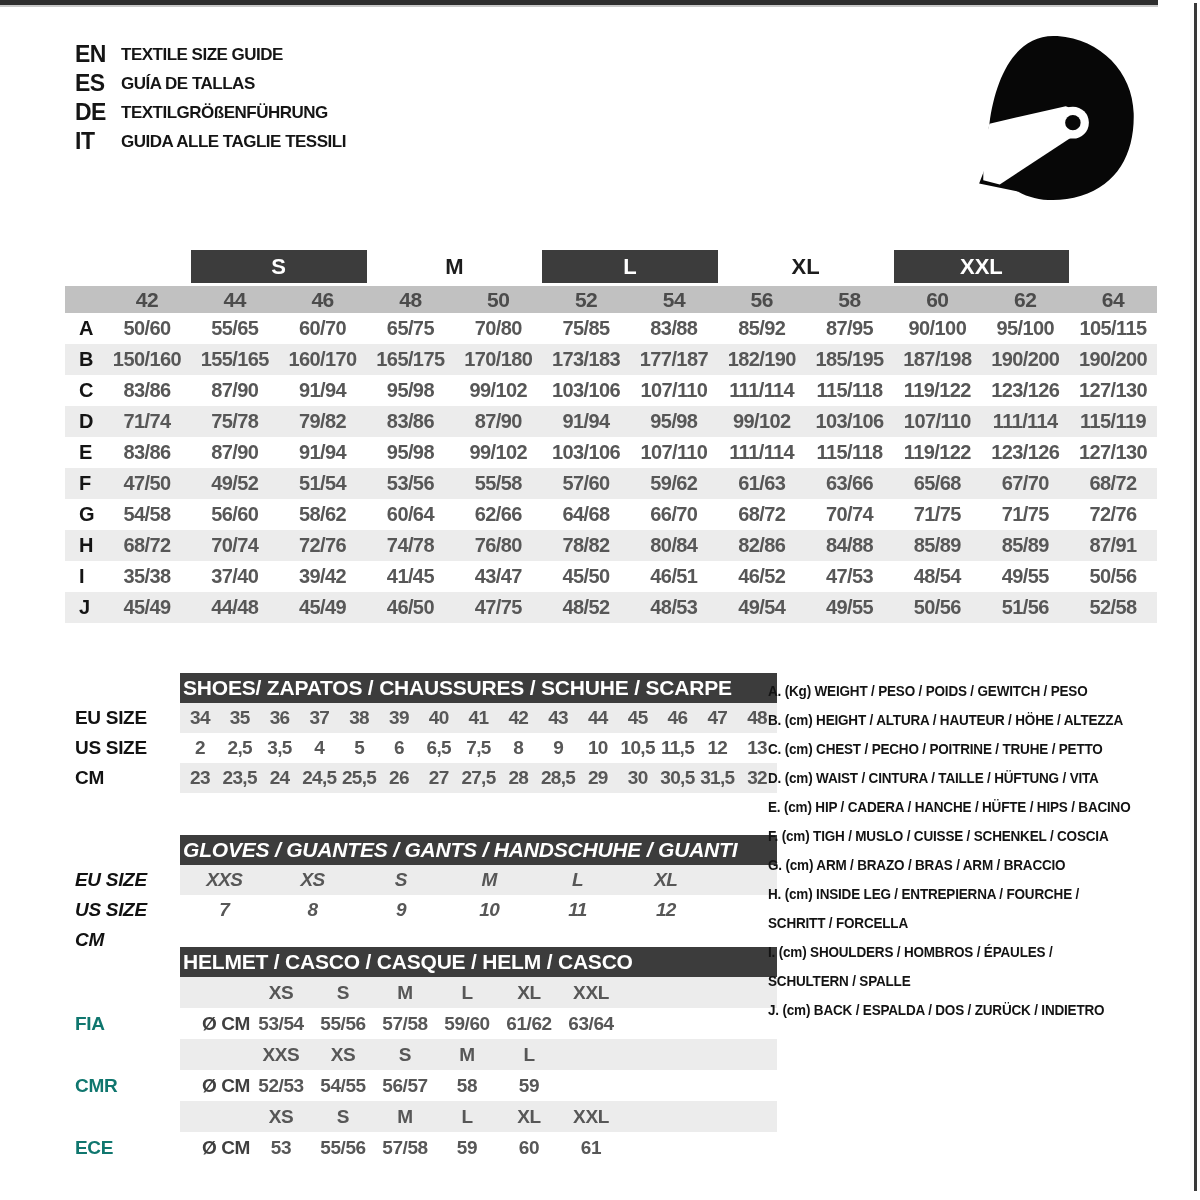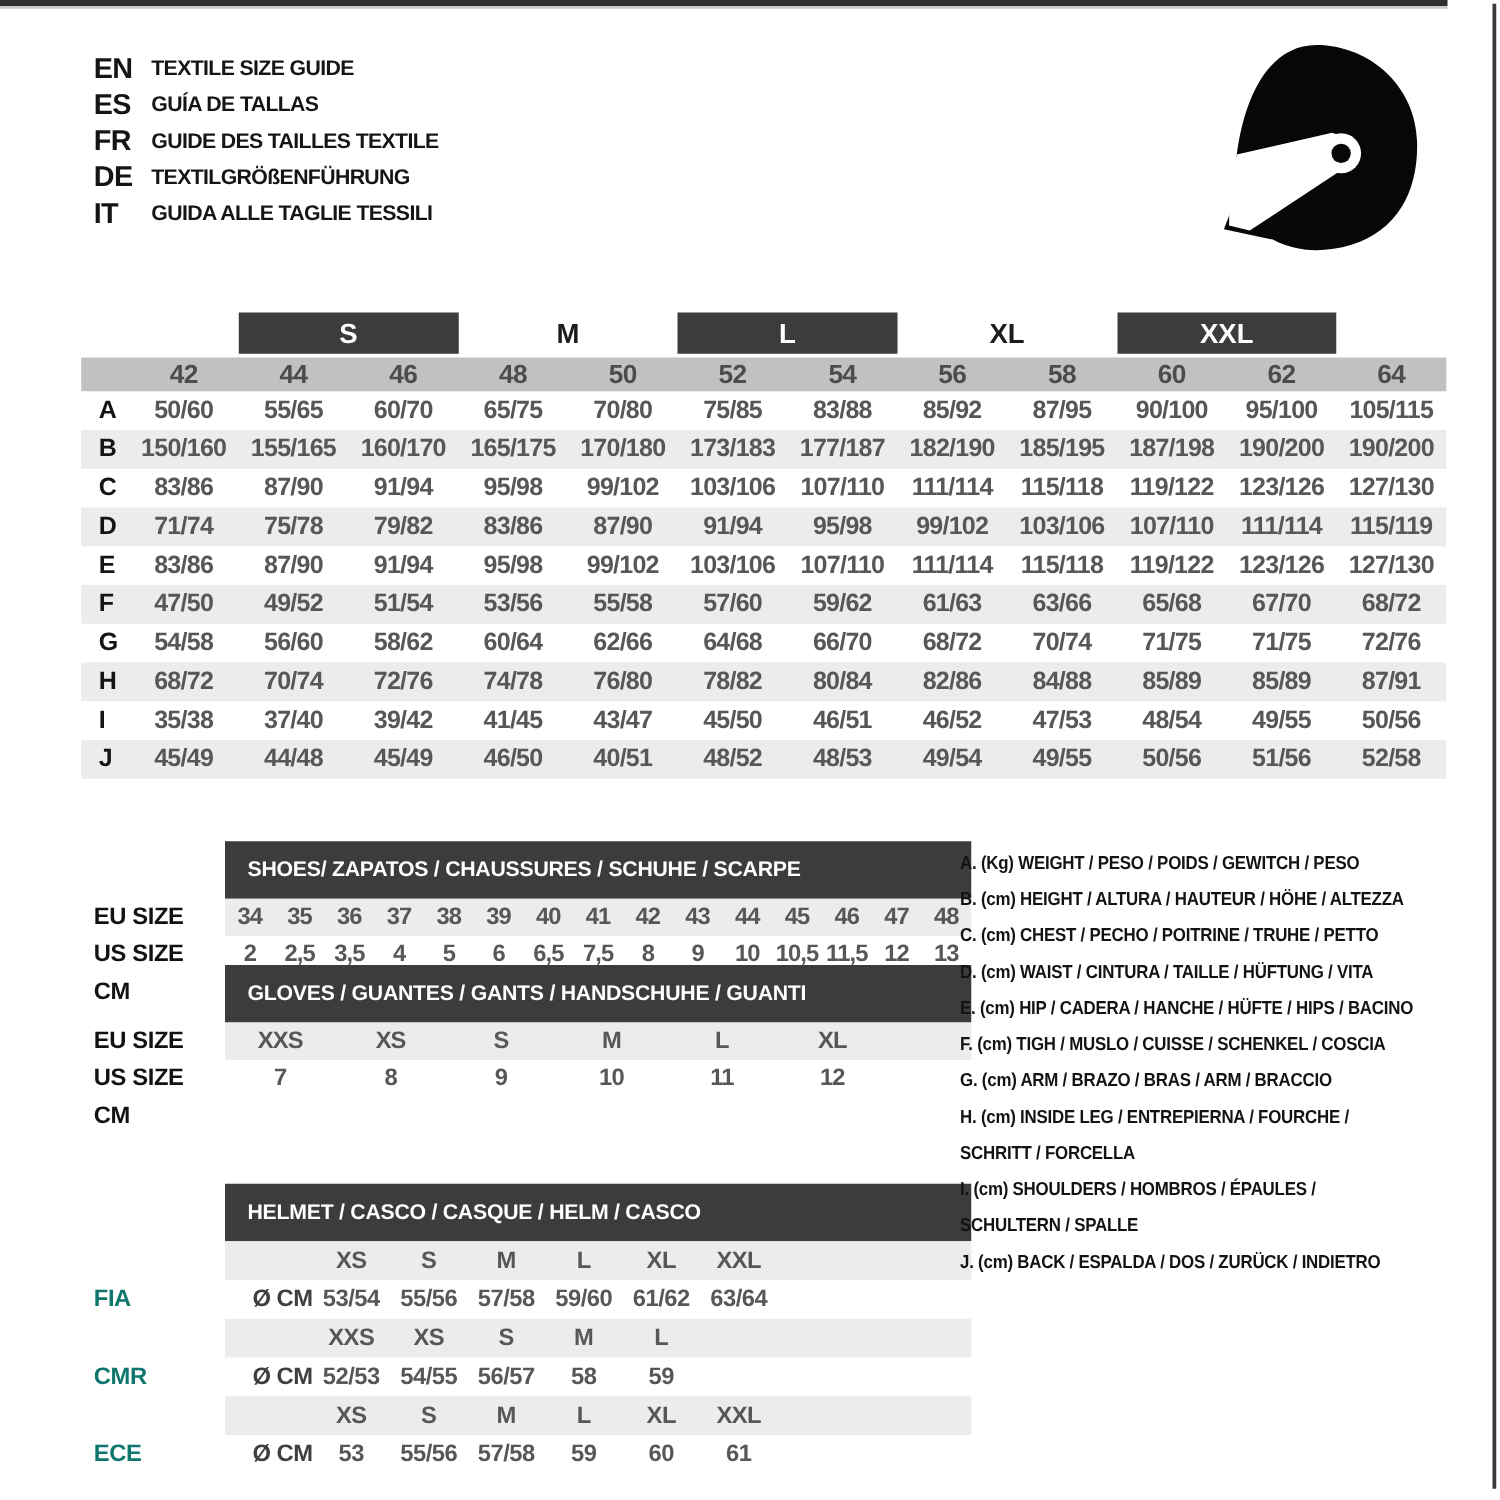--- a/index.html
+++ b/index.html
@@ -36,24 +36,24 @@
   .mrow{height:31px;align-items:center;}
   .main-table div.mrow:nth-of-type(even){background:#ececec;}
   .rowlabel{font-size:20px;font-weight:bold;color:#141414;display:flex;align-items:center;padding-left:14px;box-sizing:border-box;width:38px;}
   .mrow .rowlabel{width:38px;}
   .numbers .spacer-label,.band .spacer-label{width:38px;}
   .val{text-align:center;font-size:20px;font-weight:bold;color:#575757;letter-spacing:-0.6px;white-space:nowrap;}
 
   
   .subtable{position:absolute;left:65px;width:712px;}
   .shoes{top:673px;}
-  .gloves{top:772px;}
+  .gloves{top:835px;font-style:italic;}
   .helmet-tbl{top:947px;}
-  .sub-header{margin-left:115px;height:46px;background:#3c3c3c;color:#fff;font-size:17px;font-weight:bold;
-    display:flex;align-items:center;padding-left:18px;box-sizing:border-box;letter-spacing:-0.2px;white-space:nowrap;}
+  .sub-header{margin-left:115px;height:30px;background:#3c3c3c;color:#fff;font-size:21px;font-weight:bold;
+    display:flex;align-items:center;padding-left:3px;box-sizing:border-box;letter-spacing:-0.2px;white-space:nowrap;}
   .srow{display:flex;height:30px;}
   .slabel{width:115px;flex:none;display:flex;align-items:center;padding-left:10px;box-sizing:border-box;
     font-size:19px;font-weight:bold;color:#121212;letter-spacing:-0.3px;}
   .svalues{width:597px;display:flex;align-items:center;box-sizing:border-box;}
   .subtable div.srow:nth-of-type(even) .svalues{background:#ececec;}
   .scell{flex:1;text-align:center;font-size:19px;font-weight:bold;color:#575757;letter-spacing:-0.7px;white-space:nowrap;}
   .gloves .svalues{padding-right:67px;}
 
   .hrow{display:flex;height:31px;}
   .hlabel{width:115px;flex:none;display:flex;align-items:center;padding-left:10px;box-sizing:border-box;
@@ -82,24 +82,20 @@
       <div class="lang-row">
         <span class="lang-code">EN</span>
         <span class="lang-label">TEXTILE SIZE GUIDE</span>
       </div>
 
       <div class="lang-row">
         <span class="lang-code">ES</span>
         <span class="lang-label">GUÍA DE TALLAS</span>
       </div>
 
-      <div class="lang-row">
-        <span class="lang-code">FR</span>
-        <span class="lang-label">GUIDE DES TAILLES TEXTILE</span>
-      </div>
 
       <div class="lang-row">
         <span class="lang-code">DE</span>
         <span class="lang-label">TEXTILGRÖßENFÜHRUNG</span>
       </div>
 
       <div class="lang-row">
         <span class="lang-code">IT</span>
         <span class="lang-label">GUIDA ALLE TAGLIE TESSILI</span>
       </div>
@@ -448,21 +444,21 @@
         <div class="rowlabel">J</div>
 
           <div class="u1 val">45/49</div>
 
           <div class="u1 val">44/48</div>
 
           <div class="u1 val">45/49</div>
 
           <div class="u1 val">46/50</div>
 
-          <div class="u1 val">40/51</div>
+          <div class="u1 val">47/75</div>
 
           <div class="u1 val">48/52</div>
 
           <div class="u1 val">48/53</div>
 
           <div class="u1 val">49/54</div>
 
           <div class="u1 val">49/55</div>
 
           <div class="u1 val">50/56</div>

